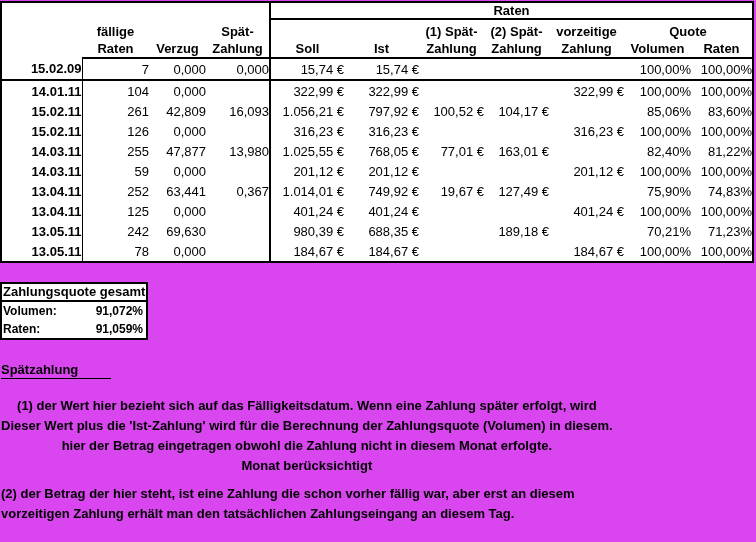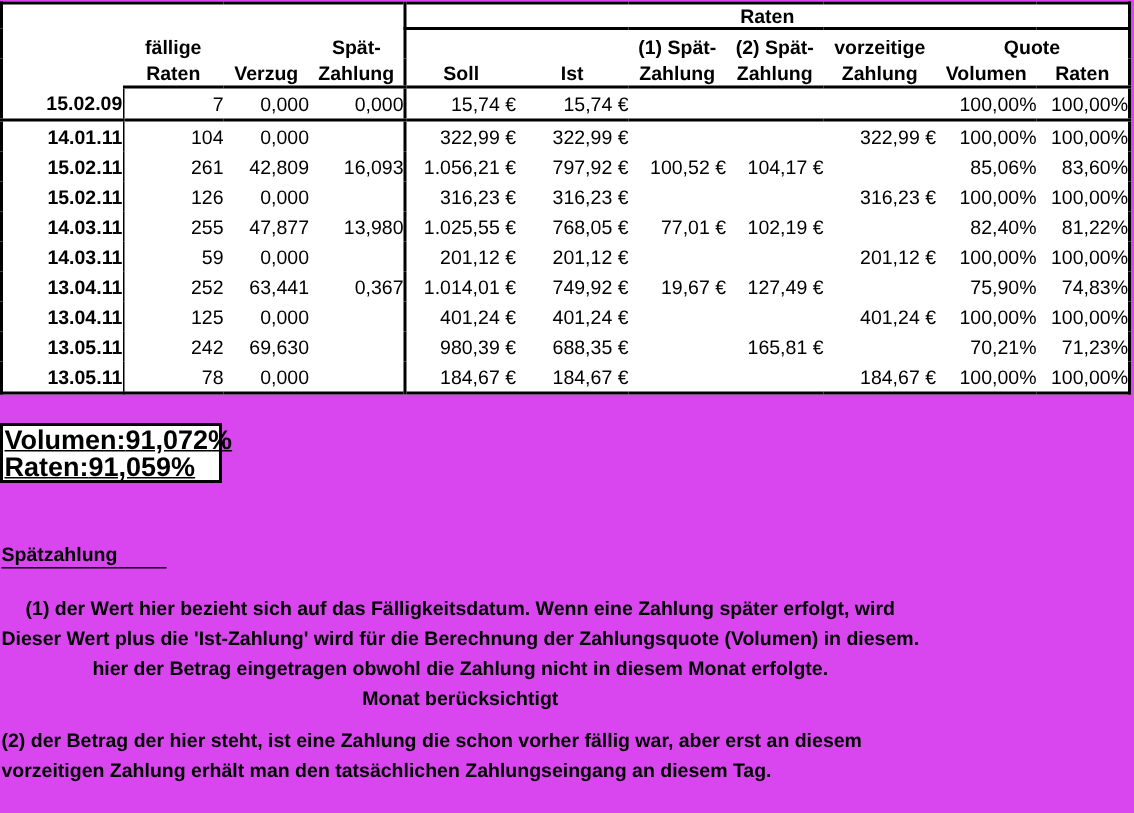--- a/index.html
+++ b/index.html
@@ -22,22 +22,22 @@
   .cell-num{text-align:right;padding-right:7px;}
   .cell-money{text-align:right;padding-right:6px;}
   .cell-pct{text-align:right;padding-right:4px;}
   tr.first-row td{border-bottom:2px solid #000;}
 
   
   .qbox{position:absolute;left:0;top:282px;width:148px;box-sizing:border-box;
         border:2px solid #000;background:#fff;}
   .qtitle{font-size:13px;font-weight:bold;height:16px;line-height:16px;
           padding:0 1px;border-bottom:2px solid #000;white-space:nowrap;}
-  .qrow{display:flex;font-size:18px;font-weight:bold;
-        height:18px;line-height:18px;padding:0 3px 0 1px;text-decoration:underline;}
+  .qrow{display:flex;justify-content:space-between;font-size:12px;font-weight:bold;
+        height:18px;line-height:18px;padding:0 3px 0 1px;}
 
   
   .nheading{position:absolute;left:1px;top:362px;width:110px;font-size:13px;
             font-weight:bold;height:16px;line-height:16px;border-bottom:1px solid #000;}
   .para{position:absolute;left:1px;font-size:13px;font-weight:bold;line-height:20px;
         white-space:nowrap;}
   .p1{top:396px;text-align:center;}
   .p2{top:484px;}
 </style>
 </head>
@@ -144,21 +144,21 @@
           <td class="cell-pct">100,00%</td>
         </tr>
         <tr>
           <td class="cell-date">14.03.11</td>
           <td class="cell-num">255</td>
           <td class="cell-num">47,877</td>
           <td class="cell-num">13,980</td>
           <td class="cell-money sep">1.025,55 €</td>
           <td class="cell-money">768,05 €</td>
           <td class="cell-money">77,01 €</td>
-          <td class="cell-money">102,19 €</td>
+          <td class="cell-money">163,01 €</td>
           <td class="cell-money"></td>
           <td class="cell-pct">82,40%</td>
           <td class="cell-pct">81,22%</td>
         </tr>
         <tr>
           <td class="cell-date">14.03.11</td>
           <td class="cell-num">59</td>
           <td class="cell-num">0,000</td>
           <td class="cell-num"></td>
           <td class="cell-money sep">201,12 €</td>
@@ -196,21 +196,21 @@
           <td class="cell-pct">100,00%</td>
         </tr>
         <tr>
           <td class="cell-date">13.05.11</td>
           <td class="cell-num">242</td>
           <td class="cell-num">69,630</td>
           <td class="cell-num"></td>
           <td class="cell-money sep">980,39 €</td>
           <td class="cell-money">688,35 €</td>
           <td class="cell-money"></td>
-          <td class="cell-money">165,81 €</td>
+          <td class="cell-money">189,18 €</td>
           <td class="cell-money"></td>
           <td class="cell-pct">70,21%</td>
           <td class="cell-pct">71,23%</td>
         </tr>
         <tr>
           <td class="cell-date">13.05.11</td>
           <td class="cell-num">78</td>
           <td class="cell-num">0,000</td>
           <td class="cell-num"></td>
           <td class="cell-money sep">184,67 €</td>
@@ -218,20 +218,21 @@
           <td class="cell-money"></td>
           <td class="cell-money"></td>
           <td class="cell-money">184,67 €</td>
           <td class="cell-pct">100,00%</td>
           <td class="cell-pct">100,00%</td>
         </tr>
       </tbody>
   </table>
 
   <div class="qbox">
+    <div class="qtitle">Zahlungsquote gesamt</div>
     <div class="qrow">
       <span>Volumen:</span>
       <span>91,072%</span>
     </div>
     <div class="qrow">
       <span>Raten:</span>
       <span>91,059%</span>
     </div>
   </div>
 

